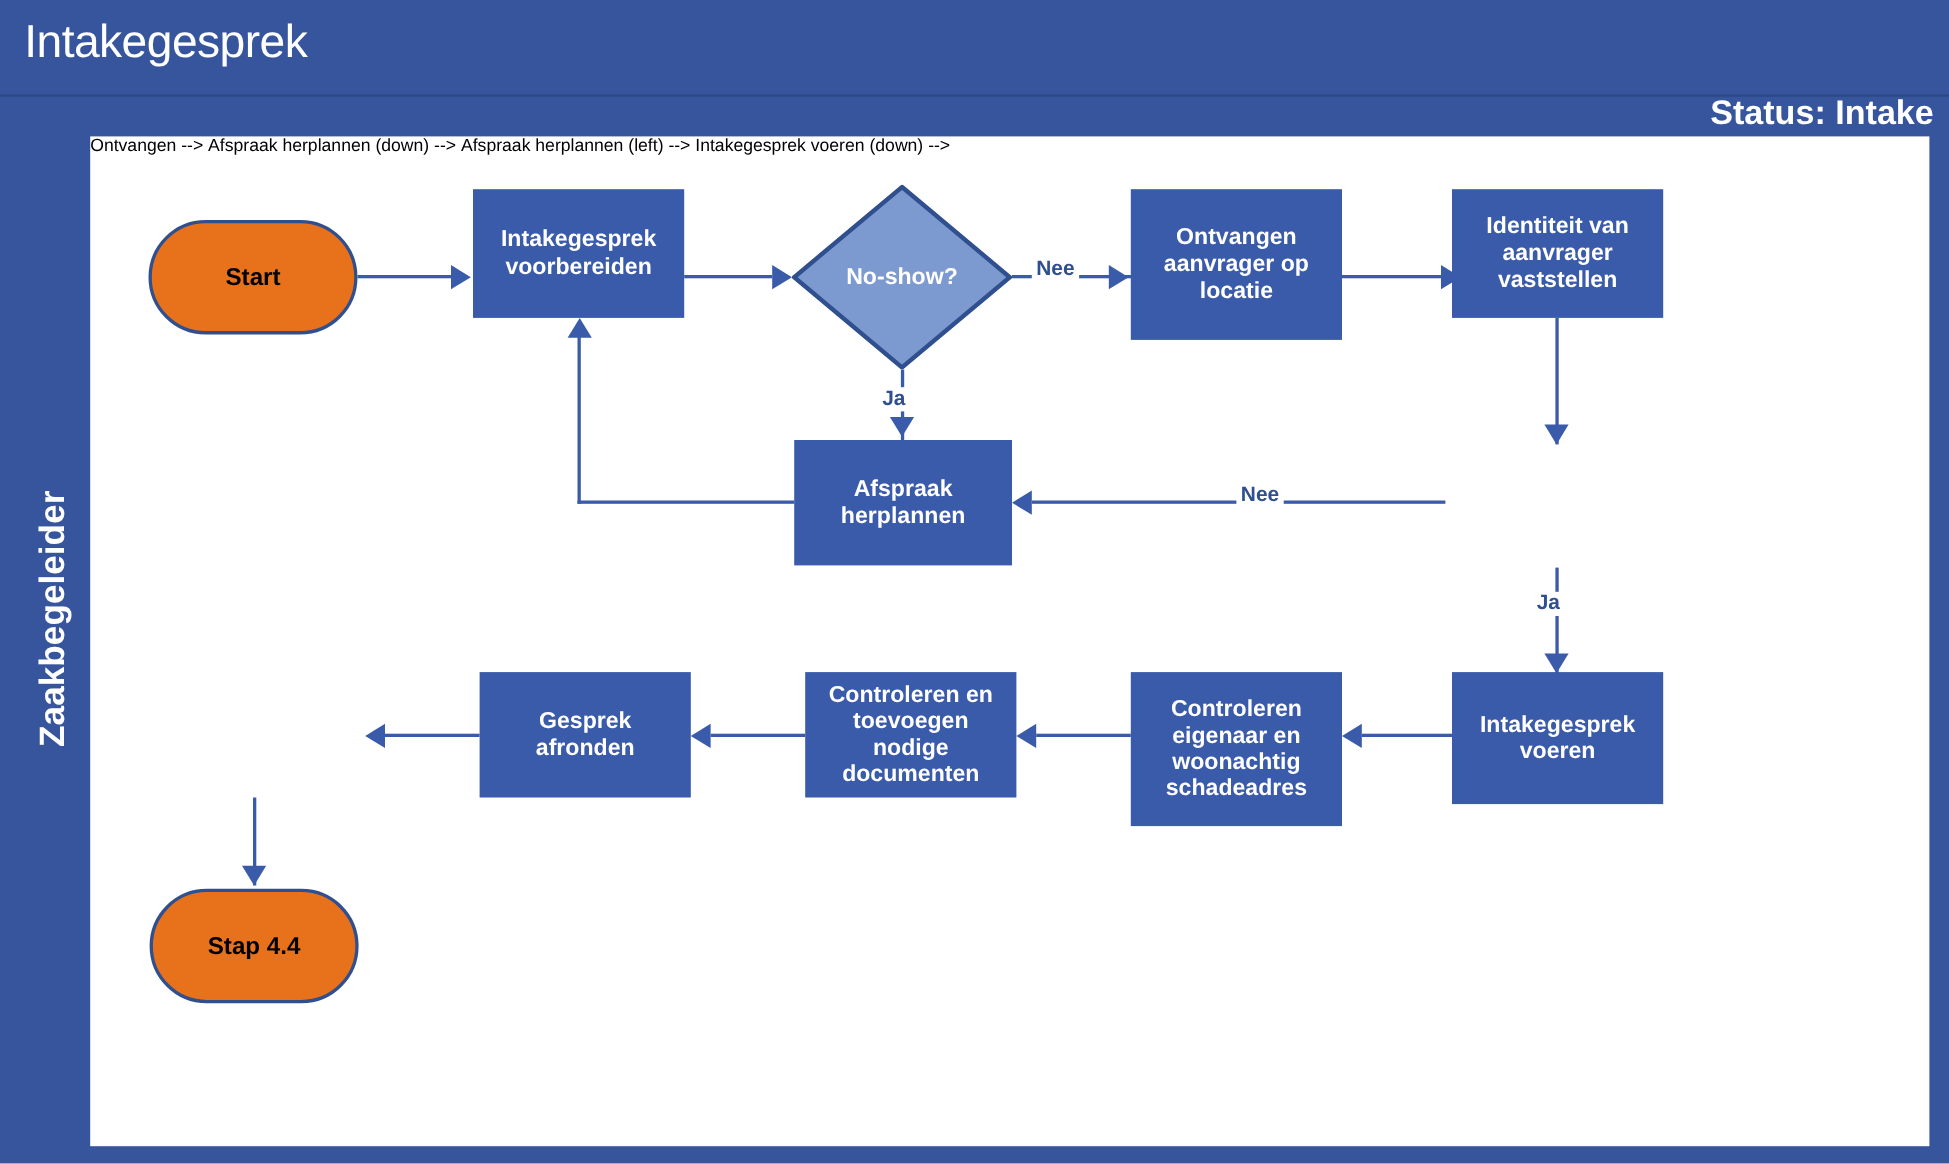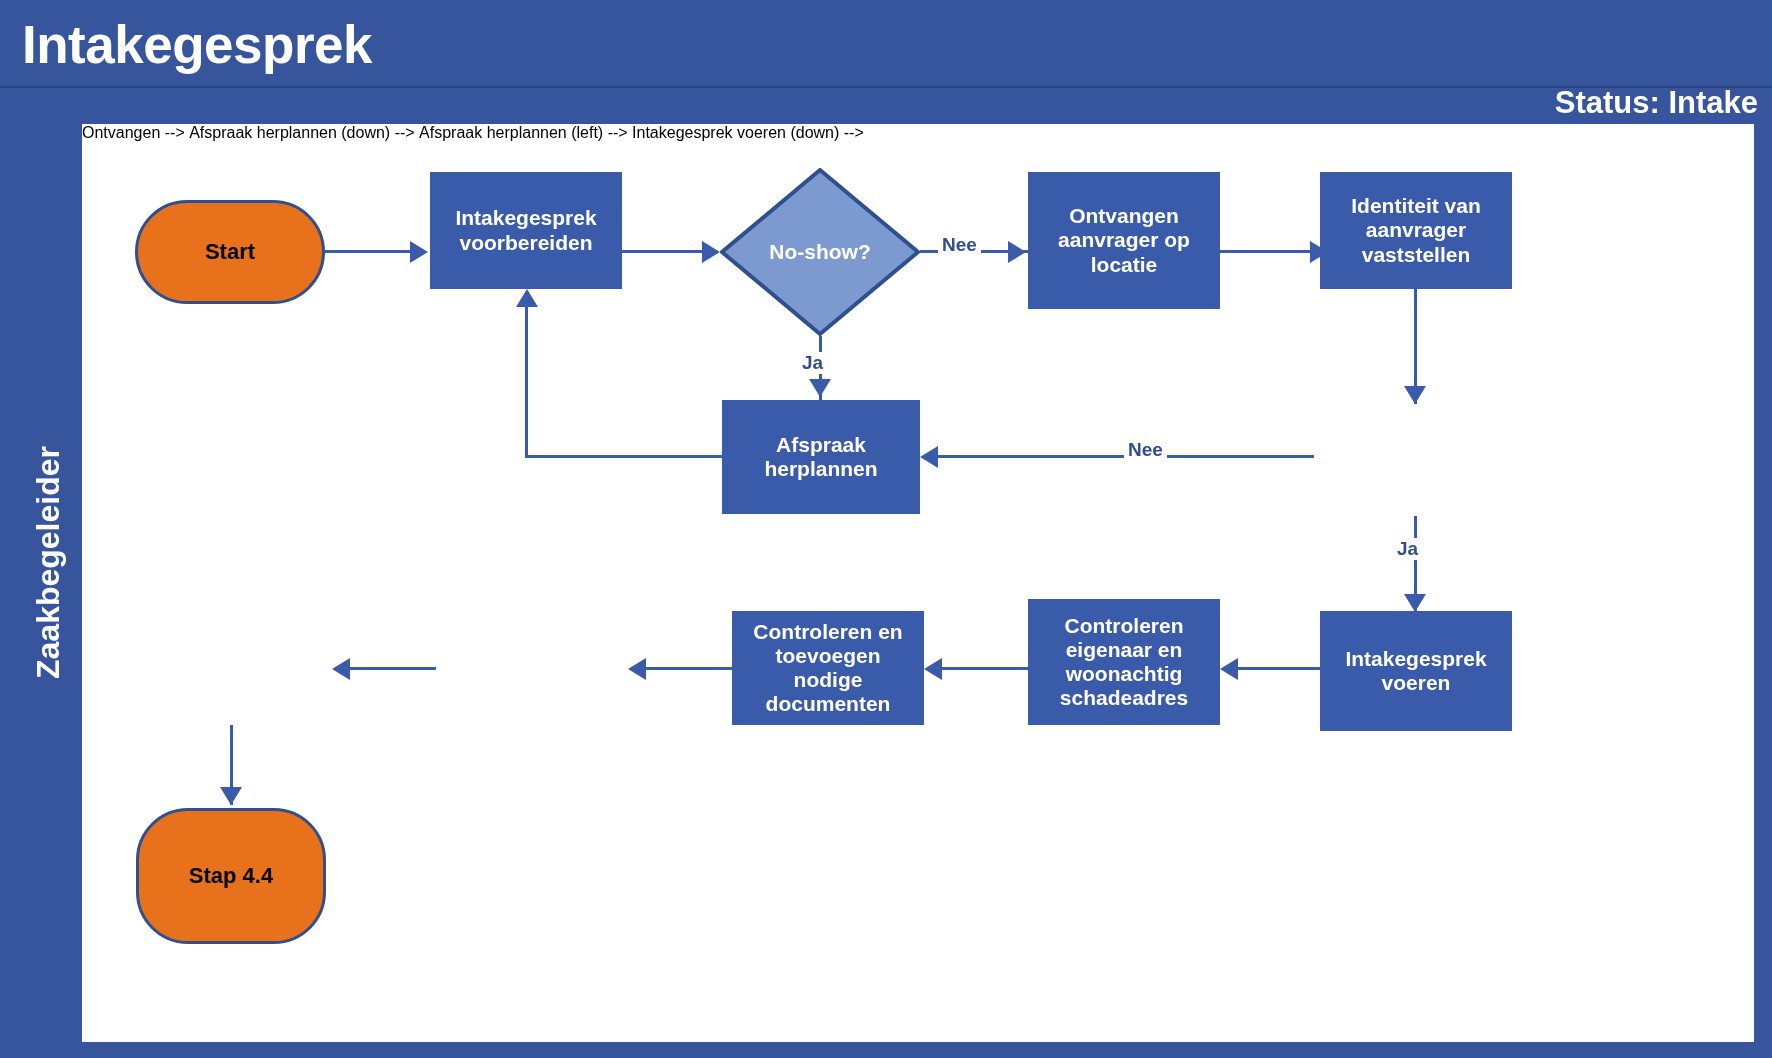--- a/index.html
+++ b/index.html
@@ -37,22 +37,22 @@
     position: absolute;
     left: 0; top: 86px;
     width: 1772px;
     height: 2px;
     background: #2c4782;
   }
   .page-title {
     position: absolute;
     left: 22px;
     top: 14px;
-    font-size: 53px;
-    font-weight: bold;
+    font-size: 42px;
+    font-weight: normal;
     color: #ffffff;
     letter-spacing: -0.5px;
     white-space: nowrap;
     text-align: right;
   }
   .status-band {
     position: absolute;
     left: 0; top: 88px;
     width: 1772px;
     height: 35px;
@@ -309,48 +309,51 @@
     
     <div class="node process" style="left:1238px; top:487px; width:192px; height:120px;">
       <span>Intakegesprek voeren</span>
     </div>
 
     
     <div class="ln lnh" style="left:1156px; top:543px; width:82px;"></div>
     <div class="arrow arrow-l" style="left:1138px; top:534px;"></div>
 
     
-    <div class="node process" style="left:946px; top:475px; width:192px; height:126px;">
+    <div class="node process" style="left:946px; top:487px; width:192px; height:140px;">
       <span>Controleren eigenaar en woonachtig schadeadres</span>
     </div>
 
     
     <div class="ln lnh" style="left:860px; top:543px; width:86px;"></div>
     <div class="arrow arrow-l" style="left:842px; top:534px;"></div>
 
     
     <div class="node process" style="left:650px; top:487px; width:192px; height:114px;">
       <span>Controleren en toevoegen nodige documenten</span>
     </div>
 
     
     <div class="ln lnh" style="left:564px; top:543px; width:86px;"></div>
     <div class="arrow arrow-l" style="left:546px; top:534px;"></div>
 
     
+    <div class="node process" style="left:354px; top:487px; width:192px; height:114px;">
+      <span>Gesprek afronden</span>
+    </div>
 
     
     <div class="ln lnh" style="left:268px; top:543px; width:86px;"></div>
     <div class="arrow arrow-l" style="left:250px; top:534px;"></div>
 
     
 
     
     <div class="ln lnv" style="left:148px; top:601px; height:80px;"></div>
     <div class="arrow arrow-d" style="left:138px; top:663px;"></div>
 
     
-    <div class="node terminator" style="left:54px; top:684px; width:190px; height:136px;">
+    <div class="node terminator" style="left:54px; top:684px; width:190px; height:104px;">
       <span>Stap 4.4</span>
     </div>
 
   </div>
 </div>
 
 </body></html>

